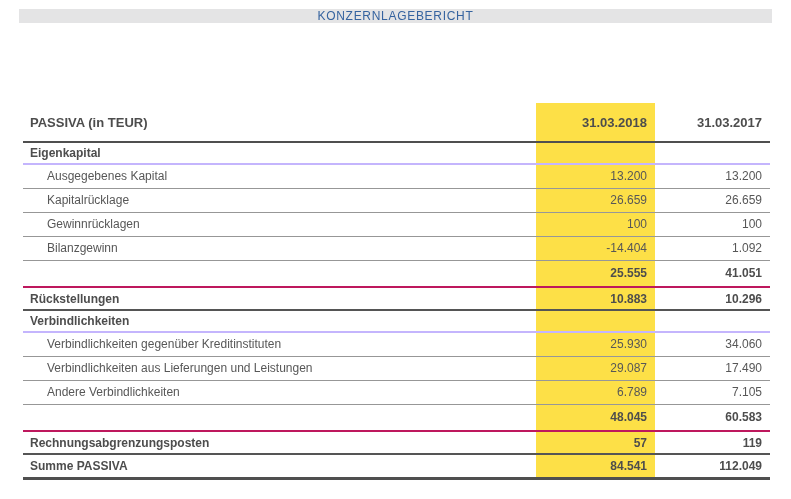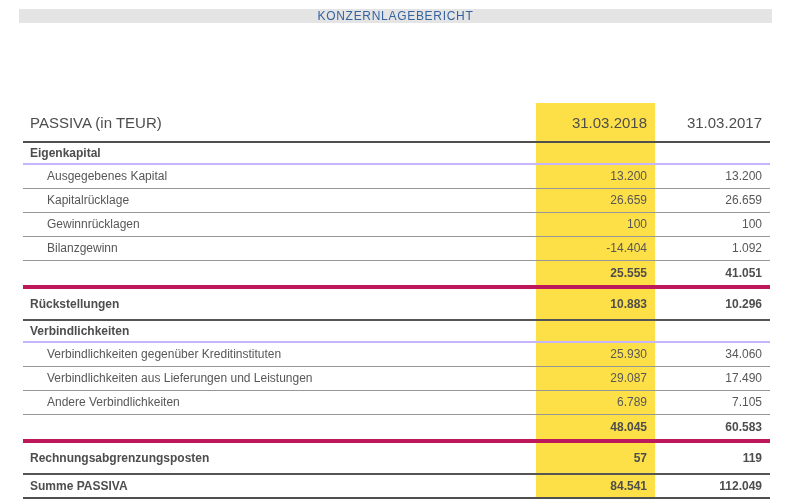--- a/index.html
+++ b/index.html
@@ -34,35 +34,35 @@
   col.c-label { width: 513px; }
   col.c-2018  { width: 119px; }
   col.c-2017  { width: 115px; }
   th, td { vertical-align: middle; padding: 0; }
   .lbl { text-align: left; padding-left: 7px; }
   .num { text-align: right; padding-right: 8px; font-variant-numeric: tabular-nums; }
   .hl  { background: #fde047; }
 
   thead tr { height: 39px; }
   thead th {
-    font-weight: normal;
+    font-weight: bold;
     color: #4d4d4d;
-    font-size: 15px;
+    font-size: 13px;
     border-bottom: 2px solid #4f4f4f;
   }
 
   tr.r-section  { height: 22px; }
   tr.r-item     { height: 24px; }
   tr.r-subtotal { height: 27px; }
-  tr.r-bold     { height: 33px; }
+  tr.r-bold     { height: 23px; }
   tr.r-total    { height: 24px; }
 
   tr.r-section td { border-bottom: 2px solid #c4b5fd; }
   tr.r-item td    { border-bottom: 1px solid #979797; }
-  tr.r-subtotal td{ border-bottom: 4px solid #be185d; }
+  tr.r-subtotal td{ border-bottom: 2px solid #be185d; }
   tr.r-bold td    { border-bottom: 2px solid #555555; }
   tr.r-total td   { border-bottom: 3px solid #4f4f4f; }
 
   tr.r-section .lbl, tr.r-bold .lbl, tr.r-total .lbl {
     font-weight: bold; color: #4d4d4d;
   }
   tr.r-subtotal .num, tr.r-bold .num, tr.r-total .num {
     font-weight: bold; color: #4d4d4d;
   }
   tr.r-item .lbl { padding-left: 24px; }

